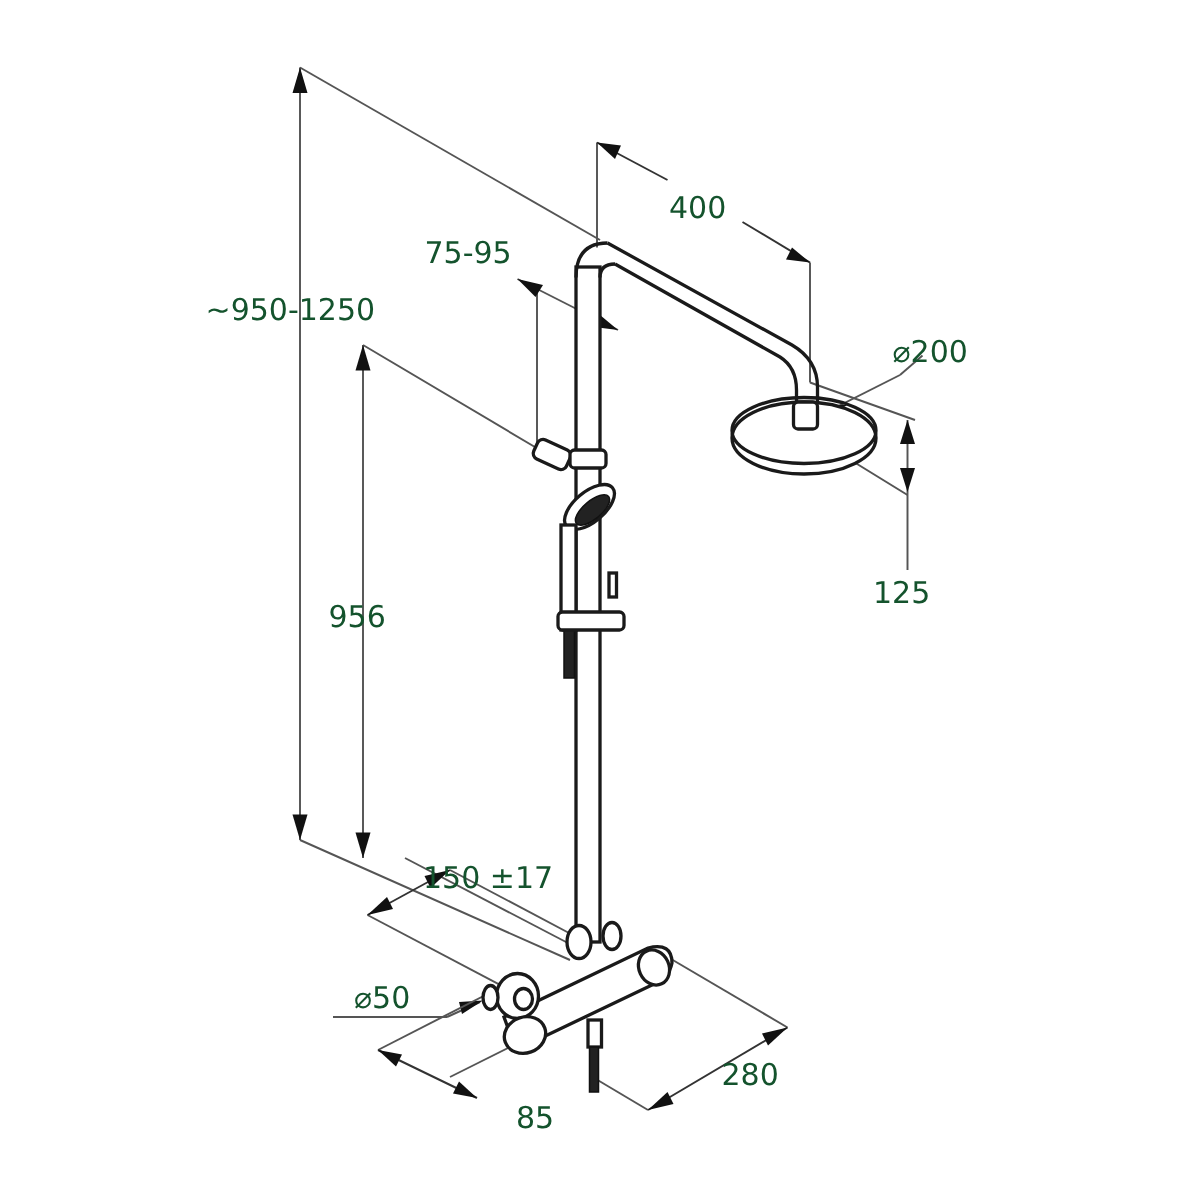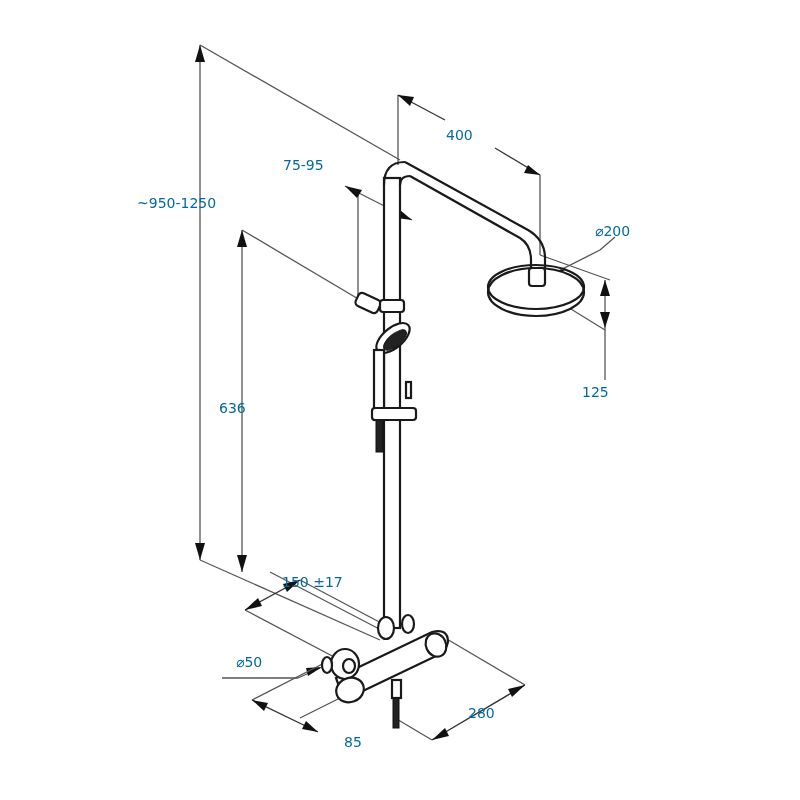--- a/index.html
+++ b/index.html
@@ -1,18 +1,18 @@
 <!DOCTYPE html>
 <html><head>
 <meta charset="utf-8">
 <style>
   html, body { margin:0; padding:0; background:#ffffff; }
   body { width:800px; height:800px; position:relative; overflow:hidden; font-family:"DejaVu Sans", sans-serif; }
   #drawing { position:absolute; left:0; top:0; width:800px; height:800px; }
-  .dim-label { position:absolute; font-family:"DejaVu Sans", sans-serif; font-size:14px; color:#0369a1; white-space:nowrap; line-height:1; }
+  .dim-label { position:absolute; font-family:"DejaVu Sans", sans-serif; font-size:20px; color:#14532d; white-space:nowrap; line-height:1; }
   .thin { stroke:#555; stroke-width:1.3; fill:none; }
   .dline { stroke:#333; stroke-width:1.3; fill:none; }
   .pipe { stroke:#1a1a1a; stroke-width:2.2; fill:#fff; }
   .pipe-o { stroke:#1a1a1a; stroke-width:2.2; fill:none; }
   .arrow { fill:#111; stroke:none; }
   .solid { fill:#222; stroke:#111; stroke-width:1; }
 </style>
 </head>
 <body>
 
@@ -140,18 +140,18 @@
       <rect class="solid" x="393" y="698" width="6" height="30"></rect>
     </g>
   </svg>
 
   
   <span class="dim-label" style="left:137px; top:196px;">~950-1250</span>
   <span class="dim-label" style="left:283px; top:158px;text-align:right;">75-95</span>
   <span class="dim-label" style="left:446px; top:128px;">400</span>
   <span class="dim-label" style="left:595px; top:224px;">⌀200</span>
   <span class="dim-label" style="left:582px; top:385px;text-align:center;">125</span>
-  <span class="dim-label" style="left:219px; top:401px;">636</span>
+  <span class="dim-label" style="left:219px; top:401px;">956</span>
   <span class="dim-label" style="left:282px; top:575px;">150 ±17</span>
   <span class="dim-label" style="left:236px; top:655px;">⌀50</span>
   <span class="dim-label" style="left:319px; top:735px;margin-left:25px;">85</span>
-  <span class="dim-label" style="left:468px; top:706px;">280</span>
+  <span class="dim-label" style="left:481px; top:706px;">280</span>
 </div>
 
 </body></html>

